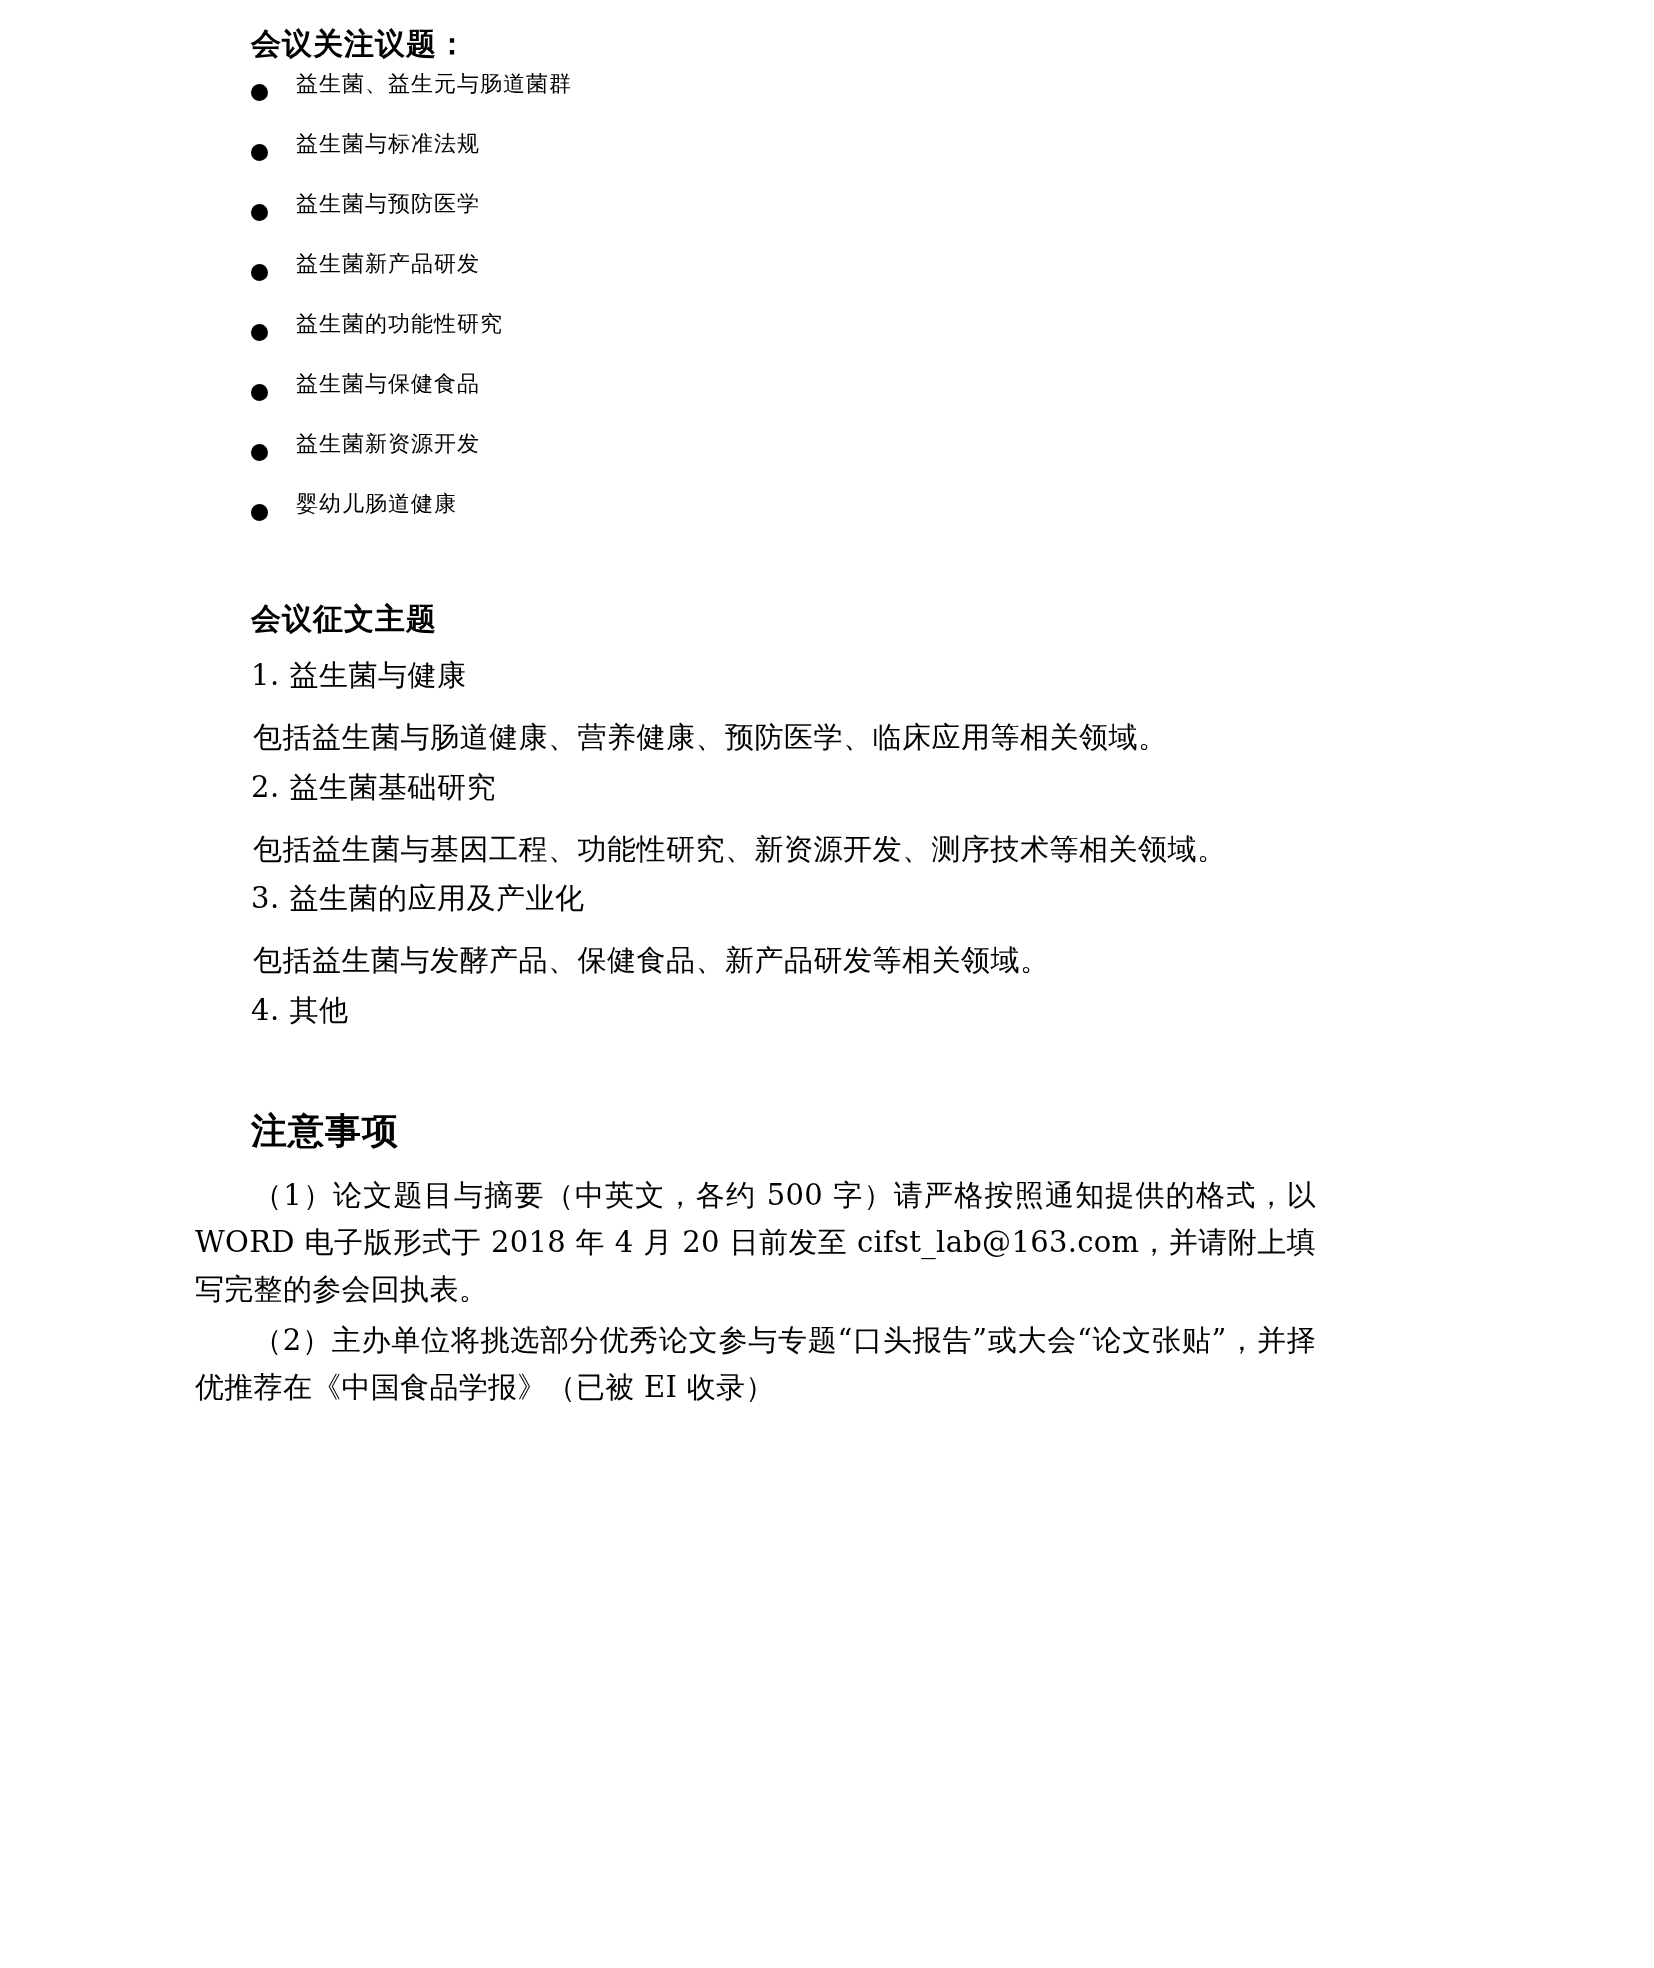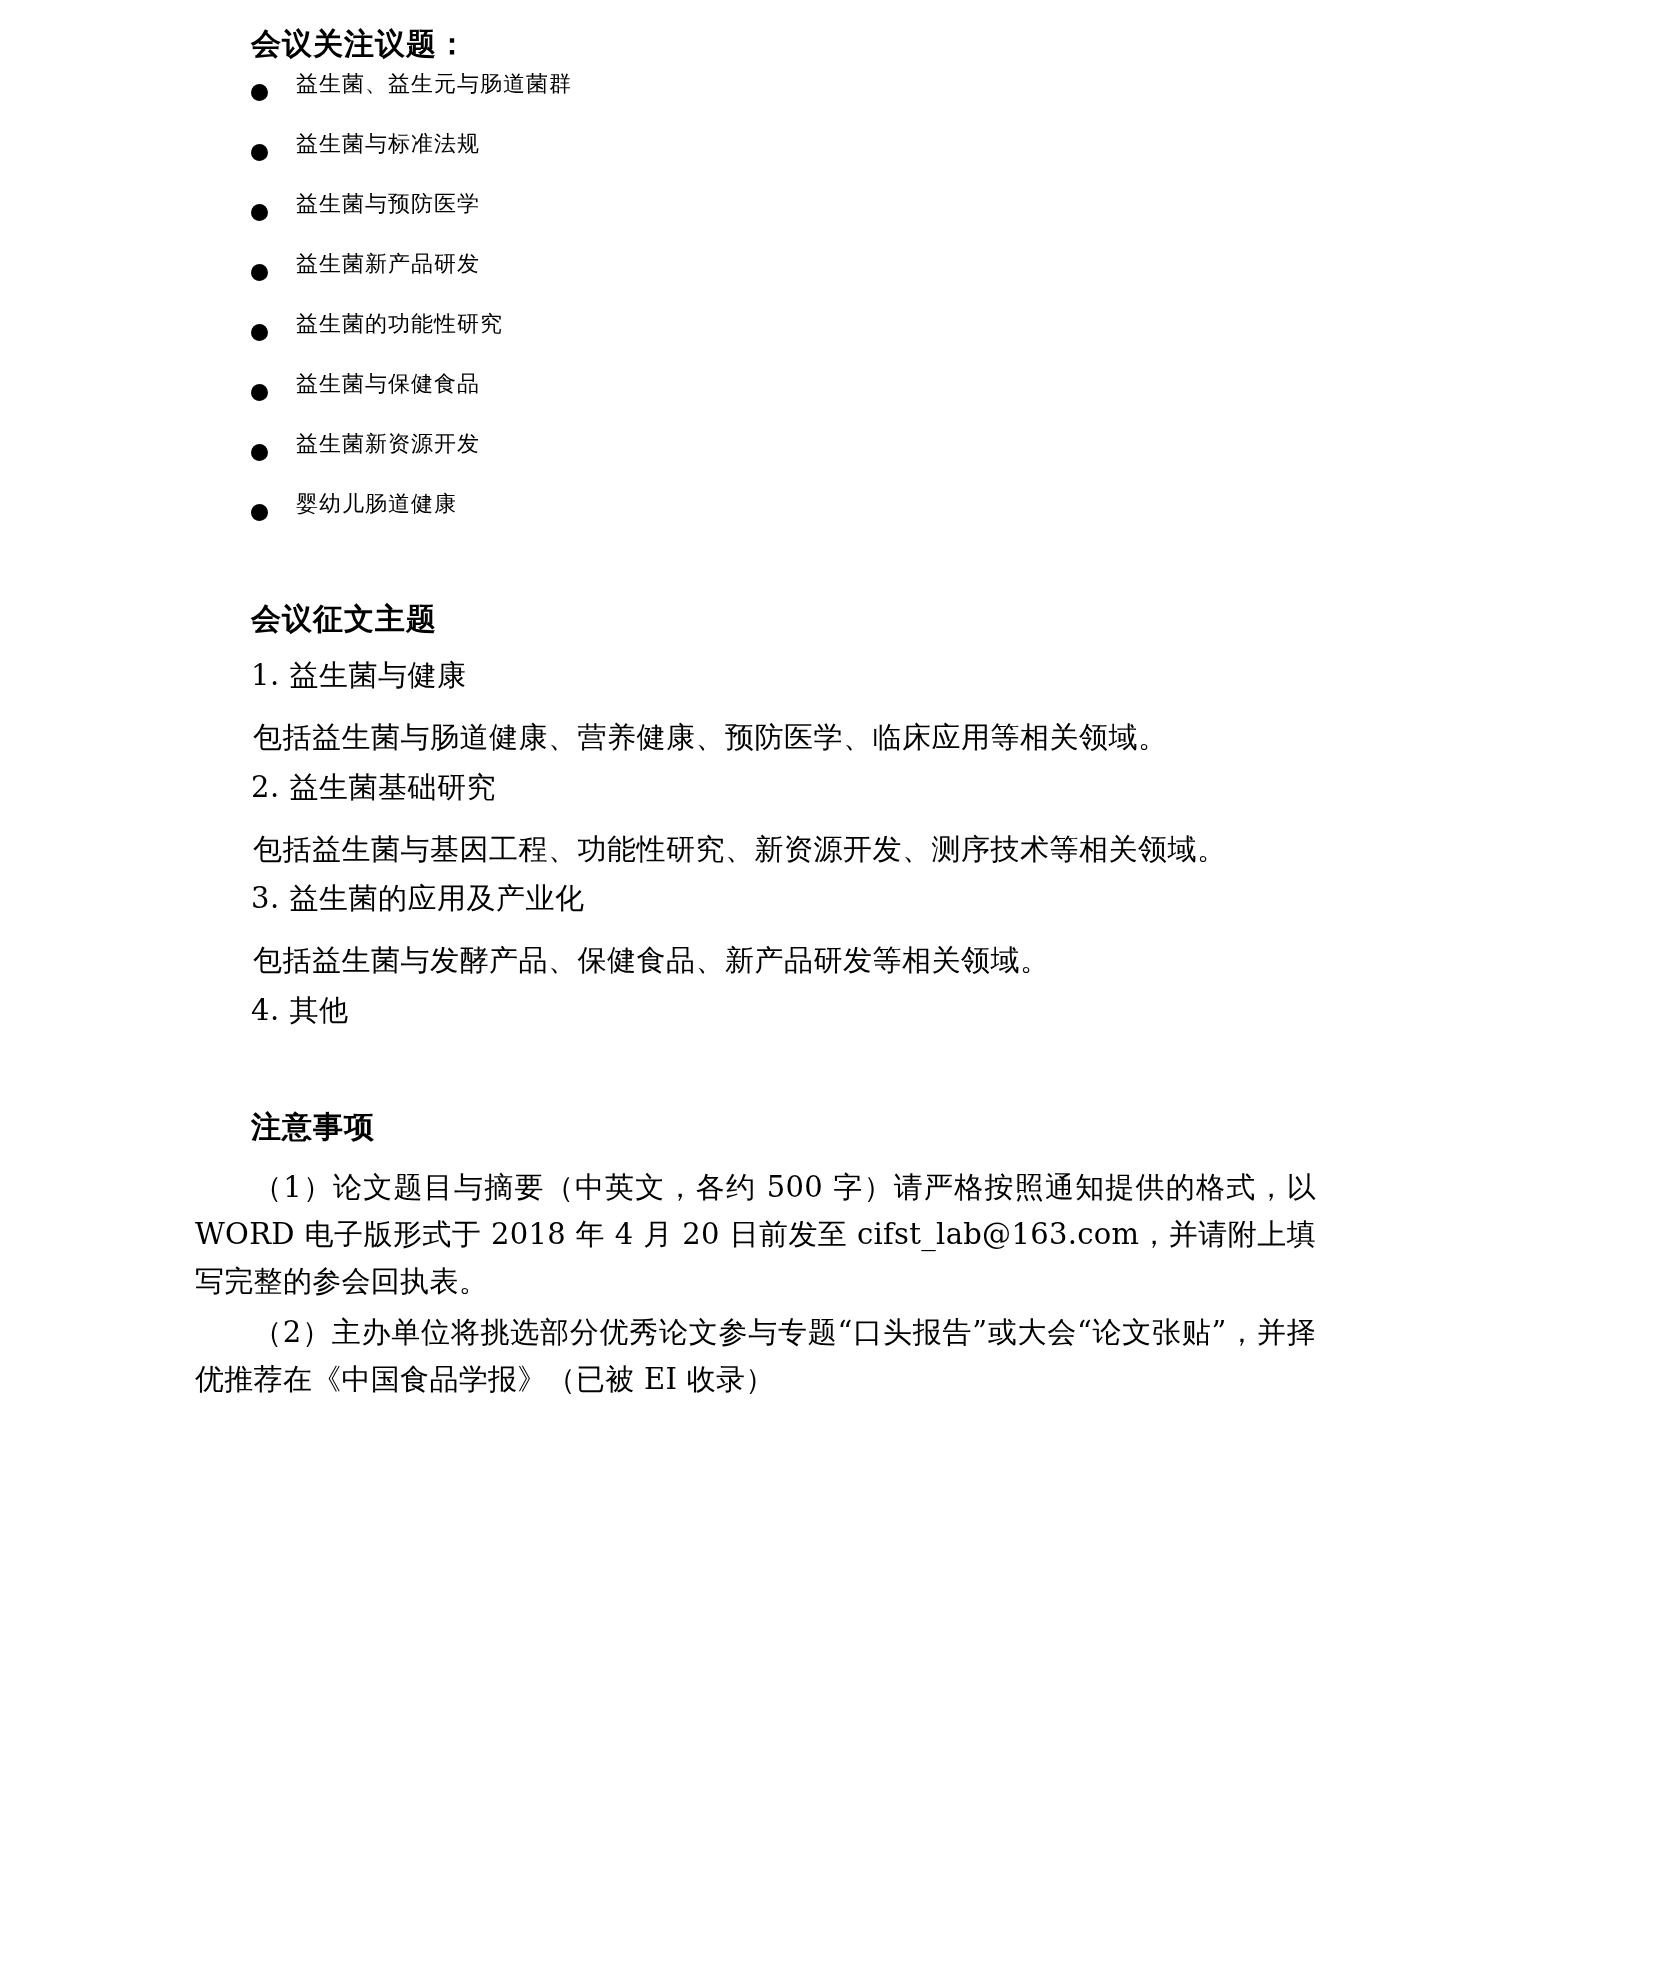--- a/index.html
+++ b/index.html
@@ -75,21 +75,21 @@
     text-justify: inter-ideograph;
     letter-spacing: 0.5px;
   }
   .body-para.indent {
     text-indent: 58px;
     margin-top: 20px;
   }
   .notes-heading {
     font-family: "DejaVu Sans", "Liberation Sans", sans-serif;
     font-weight: bold;
-    font-size: 30px;
+    font-size: 36px;
     letter-spacing: 1px;
     margin: 76px 0 16px 56px;
   }
   .note-para {
     font-size: 29px;
     line-height: 1.62;
     margin: 0 0 4px 0;
     text-align: justify;
     text-justify: inter-ideograph;
     text-indent: 58px;

